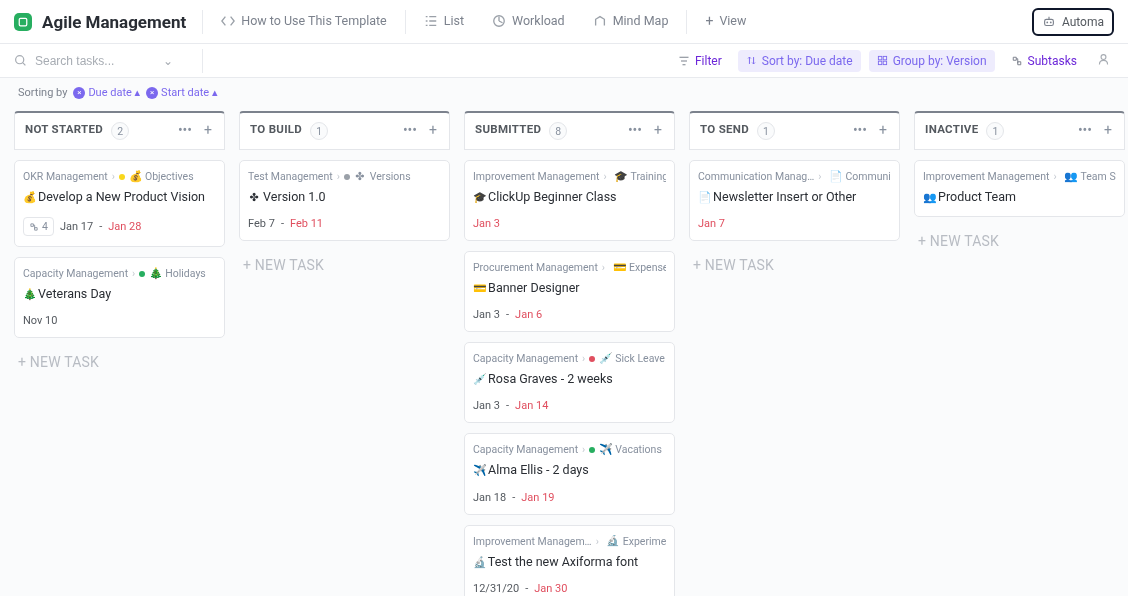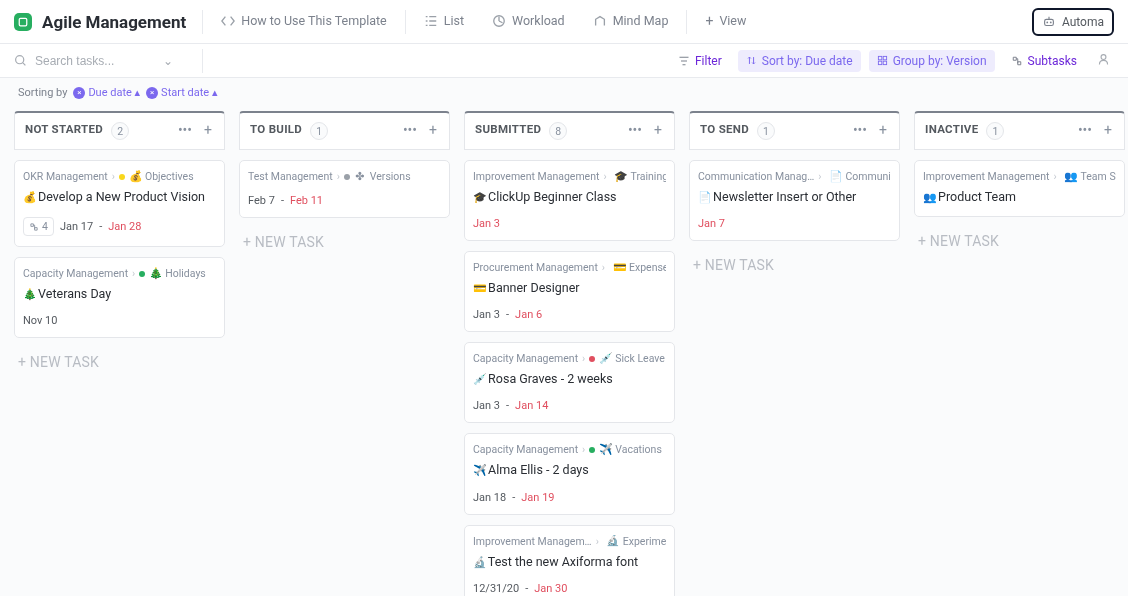--- a/index.html
+++ b/index.html
@@ -228,20 +228,21 @@
         <span class="hact">+</span>
       </div>
       <div class="card">
         <div class="crumb">
           <span>Test Management</span>
           <span class="sep">›</span>
           <span class="dot gr"></span>
           <span class="em">✤</span>
           <span>Versions</span>
         </div>
+        <div class="title"><span class="em">✤</span> Version 1.0</div>
         <div class="meta">
           <span class="d1">Feb 7</span>
           <span class="d1">-</span>
           <span class="d2">Feb 11</span>
         </div>
       </div>
       <div class="newtask">+ NEW TASK</div>
     </div>
     <div class="col">
       <div class="colhead">

